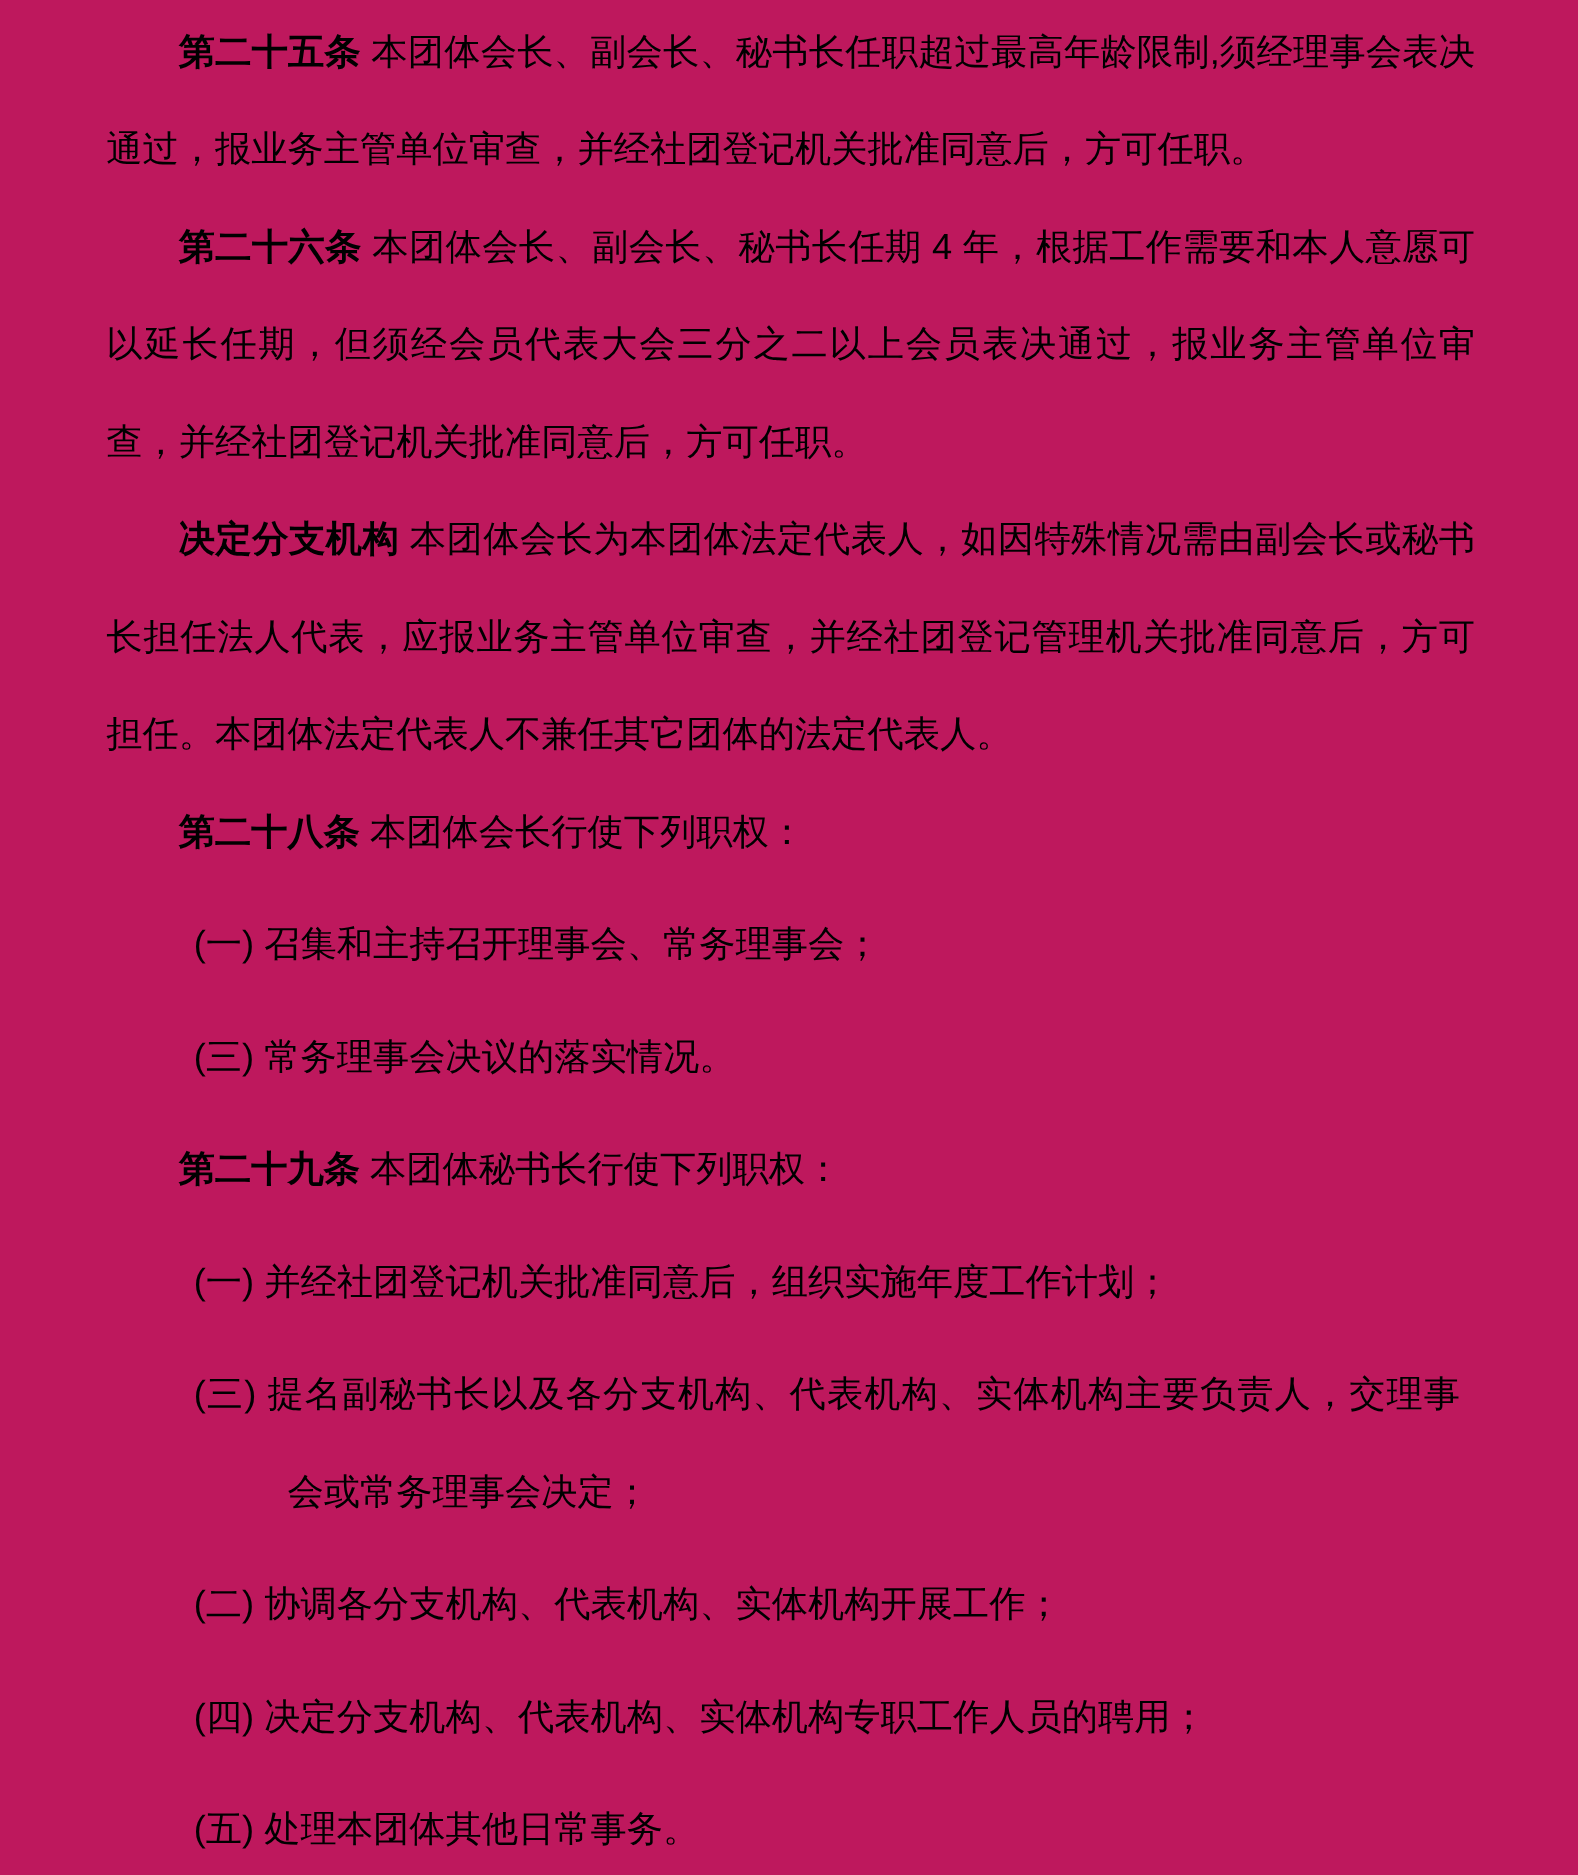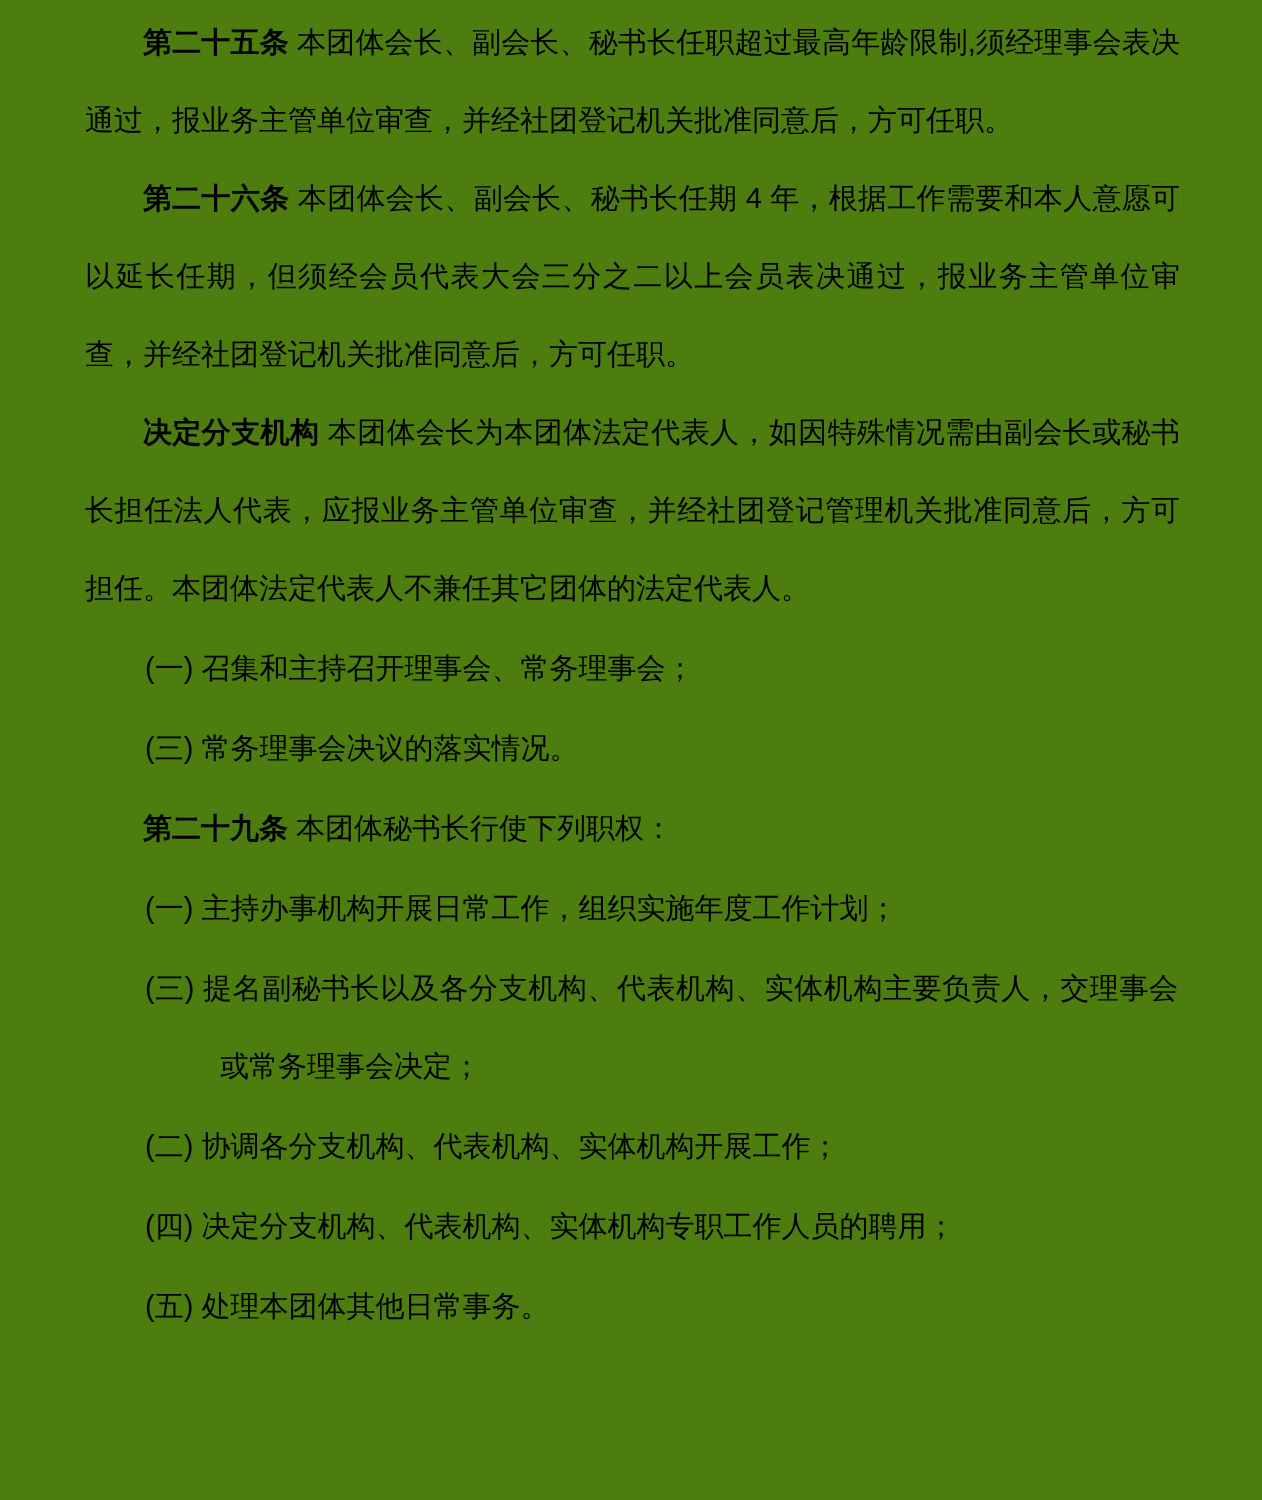--- a/index.html
+++ b/index.html
@@ -11,56 +11,57 @@
     width: 1262px;
     height: 1500px;
     overflow: hidden;
     font-family: "Liberation Sans", sans-serif;
   }
   .page {
     box-sizing: border-box;
     width: 1262px;
     height: 1500px;
     padding: 3px 82px 0 85px;
-    background: #4d7c0f;
+    background: #be185d;
     color: #000000;
   }
   .content {
     font-size: 29px;
     line-height: 78px;
     text-align: justify;
     text-justify: inter-character;
     color: #000000;
   }
   p.article {
     margin: 0;
     text-indent: 58px; 
   }
   p.item {
-    margin: 2px;
+    margin: 12px;
     padding-left: 133px;  
     text-indent: -75px;   
   }
   .art-num {
     font-weight: 700;
   }
   .item-marker, .item-text, .art-text {
     font-weight: 400;
   }
 </style>
 </head>
 <body>
 
 <div class="page">
   <div class="content" id="content">
       <p class="article"><span class="art-num">第二十五条</span> <span class="art-text">本团体会长、副会长、秘书长任职超过最高年龄限制,须经理事会表决通过，报业务主管单位审查，并经社团登记机关批准同意后，方可任职。</span></p>
       <p class="article"><span class="art-num">第二十六条</span> <span class="art-text">本团体会长、副会长、秘书长任期 4 年，根据工作需要和本人意愿可以延长任期，但须经会员代表大会三分之二以上会员表决通过，报业务主管单位审查，并经社团登记机关批准同意后，方可任职。</span></p>
       <p class="article"><span class="art-num">决定分支机构</span> <span class="art-text">本团体会长为本团体法定代表人，如因特殊情况需由副会长或秘书长担任法人代表，应报业务主管单位审查，并经社团登记管理机关批准同意后，方可担任。本团体法定代表人不兼任其它团体的法定代表人。</span></p>
+      <p class="article"><span class="art-num">第二十八条</span> <span class="art-text">本团体会长行使下列职权：</span></p>
       <p class="item"><span class="item-marker">(一)</span> <span class="item-text">召集和主持召开理事会、常务理事会；</span></p>
       <p class="item"><span class="item-marker">(三)</span> <span class="item-text">常务理事会决议的落实情况。</span></p>
       <p class="article"><span class="art-num">第二十九条</span> <span class="art-text">本团体秘书长行使下列职权：</span></p>
-      <p class="item"><span class="item-marker">(一)</span> <span class="item-text">主持办事机构开展日常工作，组织实施年度工作计划；</span></p>
+      <p class="item"><span class="item-marker">(一)</span> <span class="item-text">并经社团登记机关批准同意后，组织实施年度工作计划；</span></p>
       <p class="item"><span class="item-marker">(三)</span> <span class="item-text">提名副秘书长以及各分支机构、代表机构、实体机构主要负责人，交理事会或常务理事会决定；</span></p>
       <p class="item"><span class="item-marker">(二)</span> <span class="item-text">协调各分支机构、代表机构、实体机构开展工作；</span></p>
       <p class="item"><span class="item-marker">(四)</span> <span class="item-text">决定分支机构、代表机构、实体机构专职工作人员的聘用；</span></p>
       <p class="item"><span class="item-marker">(五)</span> <span class="item-text">处理本团体其他日常事务。</span></p>
     </div>
 </div>
 
 </body></html>

